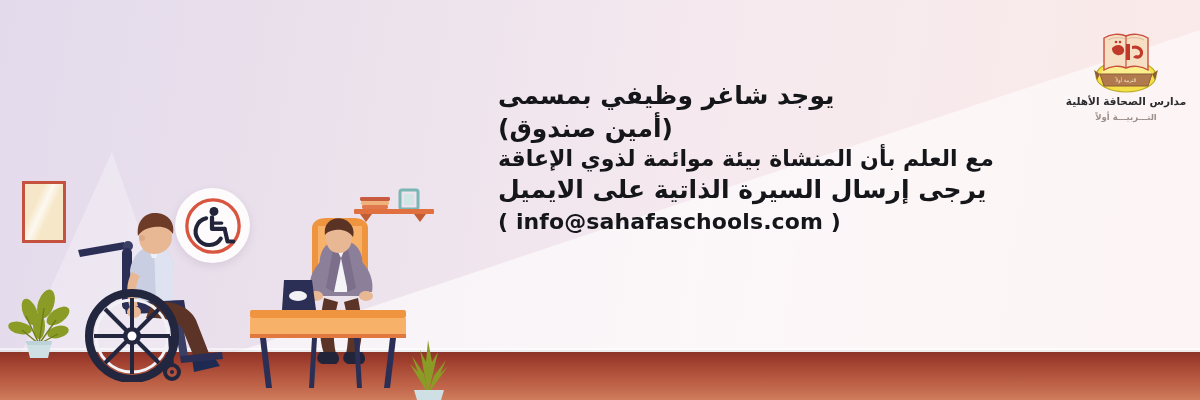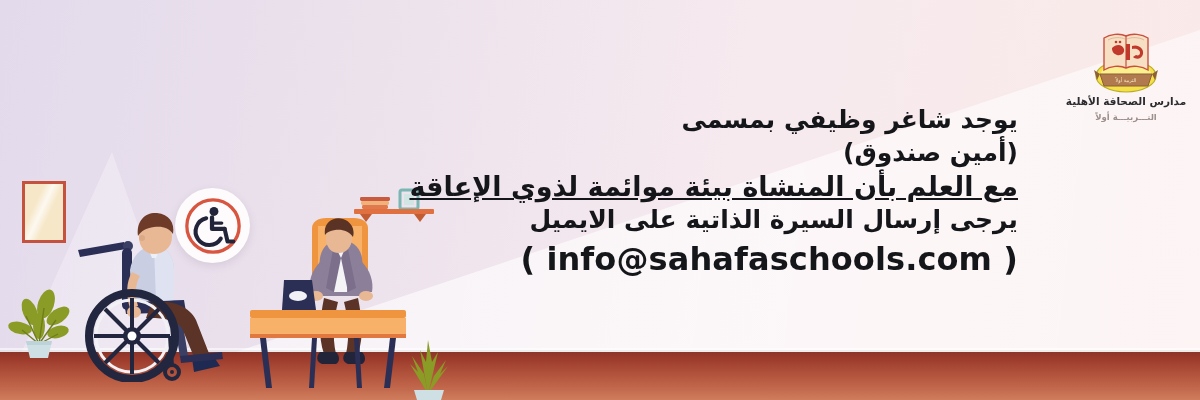--- a/index.html
+++ b/index.html
@@ -62,33 +62,33 @@
   
   .shelf{position:absolute;left:352px;top:184px;width:86px;height:44px;}
 
   
   .wheelchair{position:absolute;left:60px;top:196px;width:180px;height:186px;}
   
   .desk-scene{position:absolute;left:250px;top:218px;width:220px;height:172px;}
 
   
   .copy{
-    position:absolute;right:182px;top:104px;width:520px;
-    text-align:right;direction:rtl;
+    position:absolute;right:182px;top:80px;width:520px;
+    text-align:left;direction:rtl;
   }
   .copy .ln{
     color:#15161a;font-weight:700;line-height:1.30;
     font-family:"DejaVu Sans","Liberation Sans",sans-serif;
     white-space:nowrap;
   }
   .ln1{font-size:25px;letter-spacing:-.2px;}
   .ln2{font-size:25px;}
-  .ln3{font-size:27px;text-decoration:underline;}
+  .ln3{font-size:22px;}
   .ln4{font-size:25px;}
-  .ln5{font-size:32px;direction:ltr;margin-top:2px;letter-spacing:.1px;}
+  .ln5{font-size:22px;direction:ltr;margin-top:2px;letter-spacing:.1px;}
 
   
   .logo{position:absolute;right:12px;top:22px;width:124px;text-align:center;}
   .logo-mark{width:124px;height:72px;display:block;}
   .logo-name{
     font-size:10.5px;font-weight:700;color:#2b2b30;margin-top:1px;
     direction:rtl;letter-spacing:0px;
   }
   .logo-tag{
     font-size:8.5px;font-weight:600;color:#9c8f8c;margin-top:5px;

